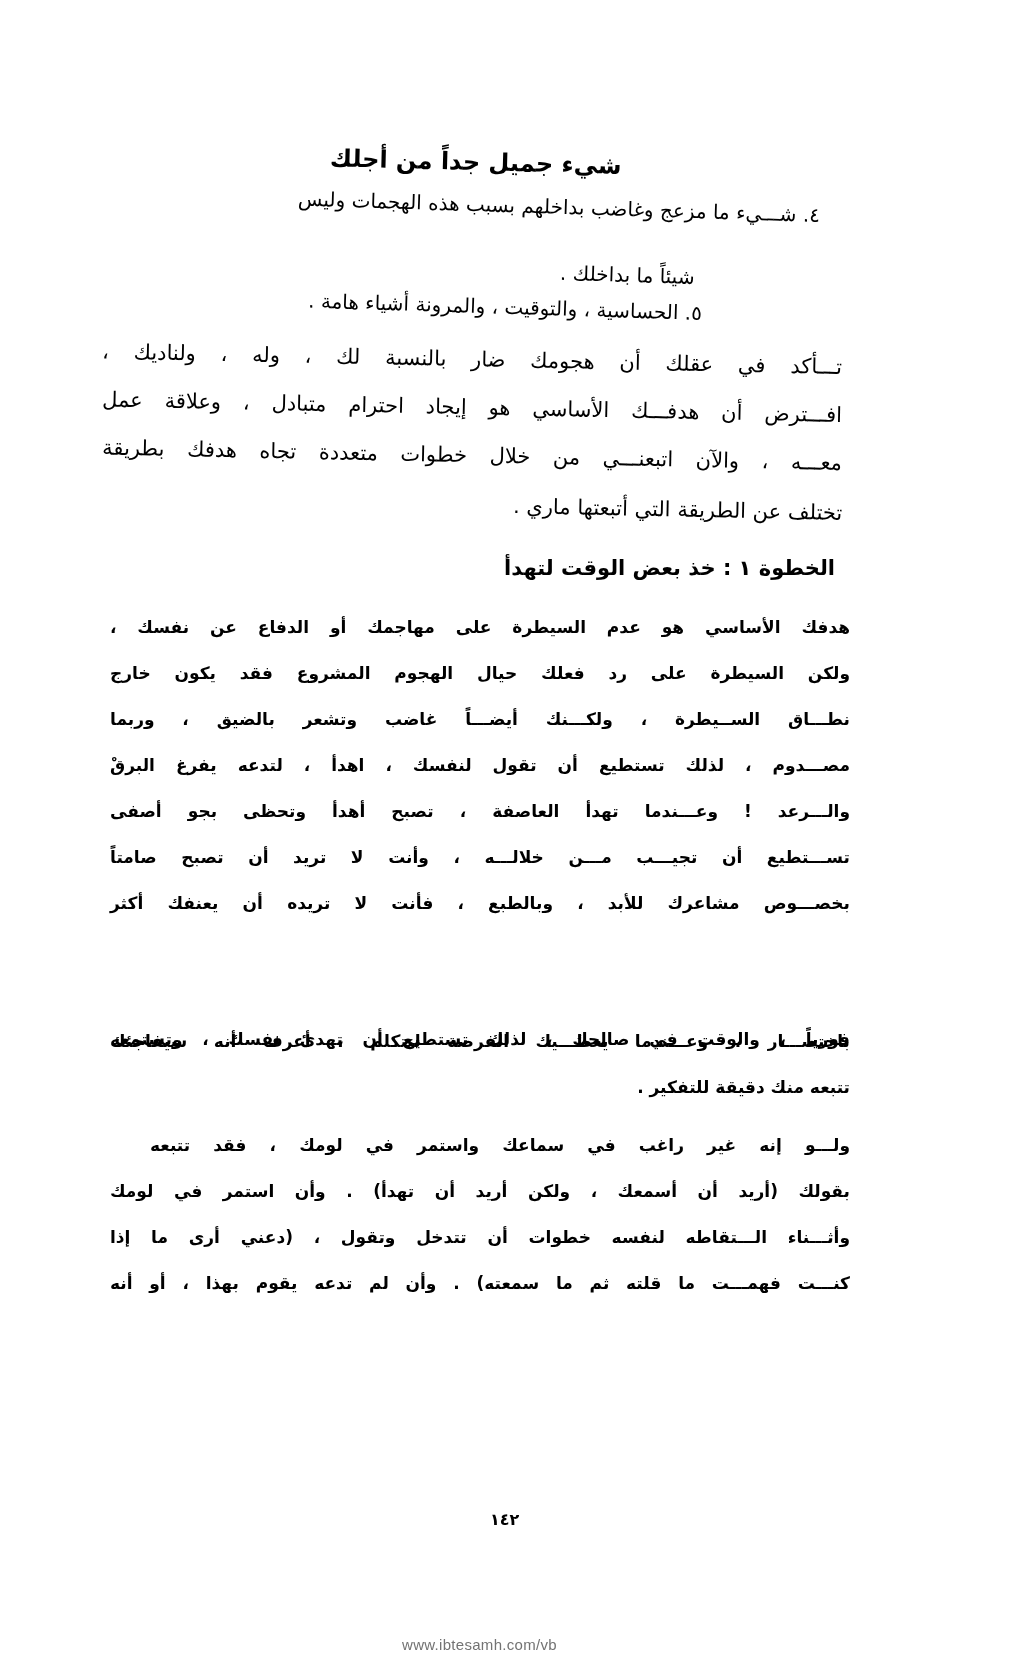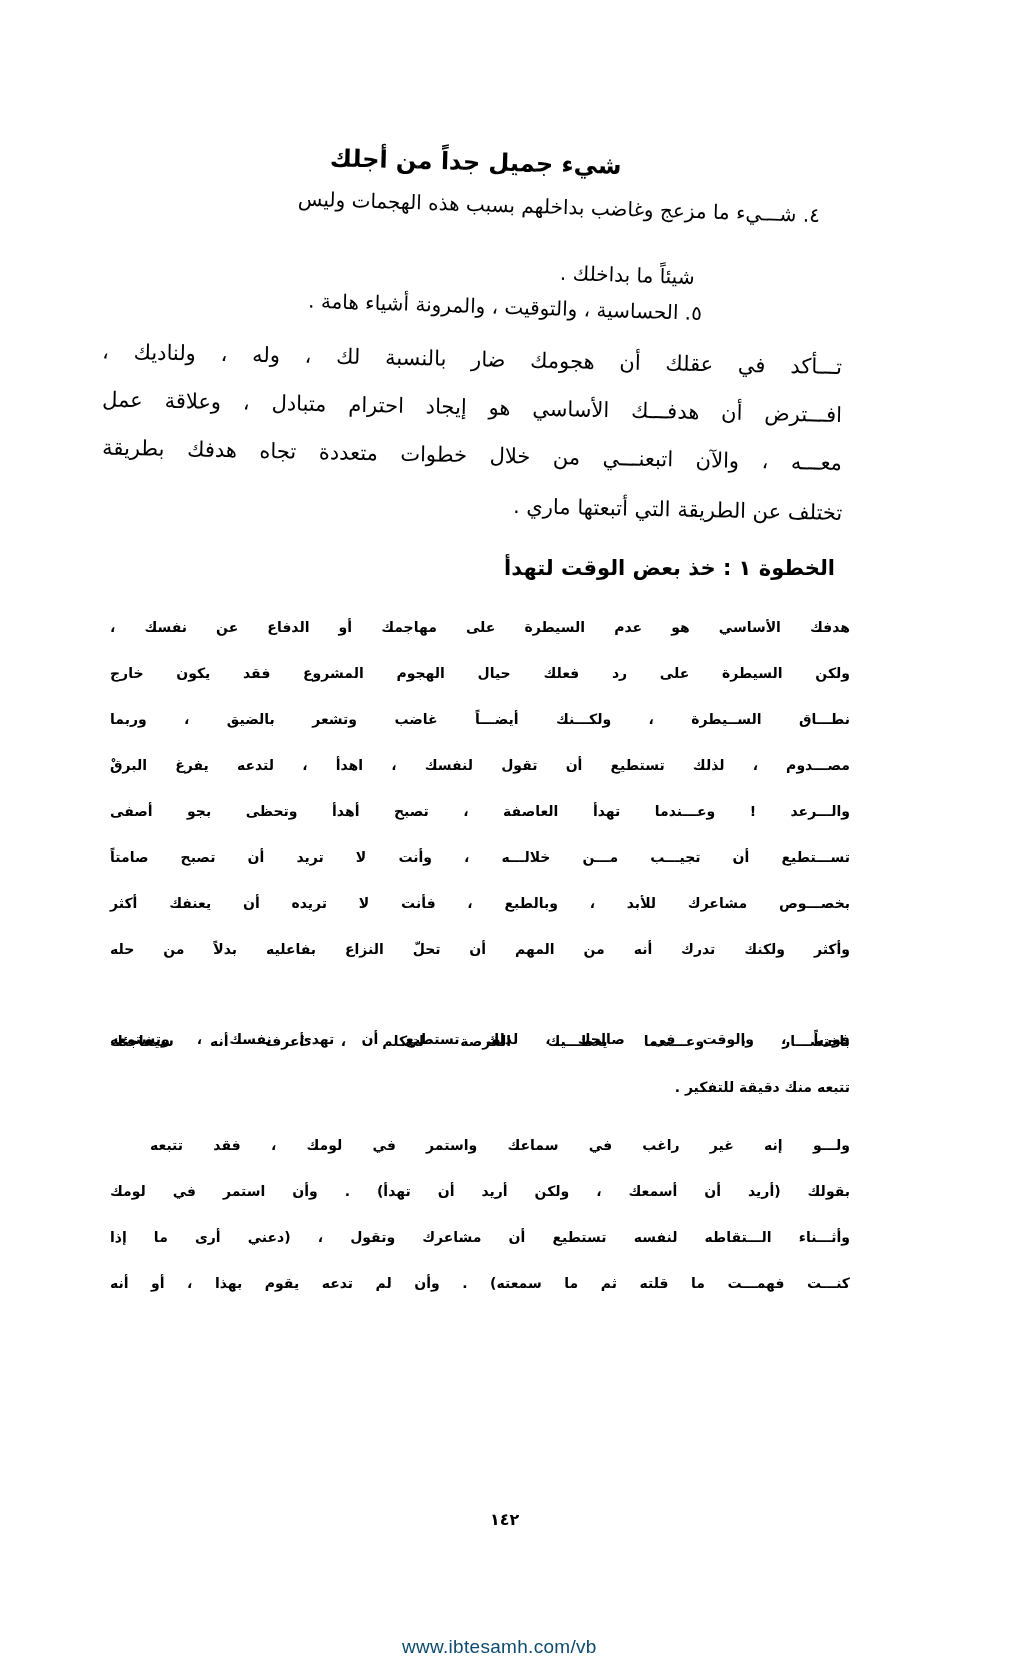--- a/index.html
+++ b/index.html
@@ -13,29 +13,29 @@
     font-size: 21px; line-height: 30px; color: #000;
   }
   .title {
     position: absolute; direction: rtl; white-space: nowrap;
     font-size: 24px; font-weight: bold; left: 330px; top: 148px;
     transform: rotate(1.5deg);
   }
   .tilt1 { transform: rotate(1.8deg); transform-origin: right center; }
   .tilt2 { transform: rotate(1.2deg); transform-origin: right center; }
   .heading { font-weight: bold; font-size: 21px; }
-  .body { font-size: 14px; font-weight: bold; }
+  .body { font-size: 17px; font-weight: bold; }
   .justify { text-align: justify; text-align-last: justify; }
   .page-number {
     position: absolute; left: 490px; top: 1510px; font-size: 16px; font-weight: bold;
     direction: rtl;
   }
   .watermark {
-    position: absolute; left: 402px; top: 1636px; font-size: 19px;
-    font-family: "Liberation Sans", sans-serif; color: #0c4a6e; letter-spacing: 0.3px;
+    position: absolute; left: 402px; top: 1636px; font-size: 15px;
+    font-family: "Liberation Sans", sans-serif; color: #737373; letter-spacing: 0.3px;
   }
 </style>
 </head>
 <body>
 
 <div class="page">
 
   <div class="title">شيء جميل جداً من أجلك</div>
 
   <div class="line tilt1" style="right:200px; top:200px; width:720px; font-size:20px;">٤. شـــيء ما مزعج وغاضب بداخلهم بسبب هذه الهجمات وليس</div>
@@ -49,26 +49,25 @@
 
   <div class="line heading" style="right:185px; top:553px;">الخطوة ١ : خذ بعض الوقت لتهدأ</div>
 
   <div class="line body justify" style="right:170px; top:612px; width:740px;">هدفك الأساسي هو عدم السيطرة على مهاجمك أو الدفاع عن نفسك ،</div>
   <div class="line body justify" style="right:170px; top:658px; width:740px;">ولكن السيطرة على رد فعلك حيال الهجوم المشروع فقد يكون خارج</div>
   <div class="line body justify" style="right:170px; top:704px; width:740px;">نطـــاق الســيطرة ، ولكـــنك أيضـــاً غاضب وتشعر بالضيق ، وربما</div>
   <div class="line body justify" style="right:170px; top:750px; width:740px;">مصـــدوم ، لذلك تستطيع أن تقول لنفسك ، اهدأ ، لتدعه يفرغ البرقْ</div>
   <div class="line body justify" style="right:170px; top:796px; width:740px;">والـــرعد ! وعـــندما تهدأ العاصفة ، تصبح أهدأ وتحظى بجو أصفى</div>
   <div class="line body justify" style="right:170px; top:842px; width:740px;">تســـتطيع أن تجيـــب مـــن خلالـــه ، وأنت لا تريد أن تصبح صامتاً</div>
   <div class="line body justify" style="right:170px; top:888px; width:740px;">بخصـــوص مشاعرك للأبد ، وبالطبع ، فأنت لا تريده أن يعنفك أكثر</div>
-  <div class="line body justify" style="right:170px; top:934px; width:740px;">وأكثر ولكنك تدرك أنه من المهم أن تحلّ النزاع بفاعليه بدلاً من حله</div>
   <div class="line body justify" style="right:170px; top:1024px; width:740px;">فورياً ، والوقت في صالحك ، لذلك تستطيع أن تهدئ نفسك ، وتستمعه</div>
   <div class="line body justify" style="right:170px; top:1026px; width:740px;">باختصـــار ، وعـــندما يعطـــيك الفرصة لتتكلم ، أعرف أنه سيفاجئك</div>
   <div class="line body" style="right:170px; top:1072px;">تتبعه منك دقيقة للتفكير .</div>
 
   <div class="line body justify" style="right:170px; top:1130px; width:700px;">ولـــو إنه غير راغب في سماعك واستمر في لومك ، فقد تتبعه</div>
   <div class="line body justify" style="right:170px; top:1176px; width:740px;">بقولك (أريد أن أسمعك ، ولكن أريد أن تهدأ) . وأن استمر في لومك</div>
-  <div class="line body justify" style="right:170px; top:1222px; width:740px;">وأثـــناء الـــتقاطه لنفسه تستطيع أن مشاعرك وتقول ، (دعني أرى ما إذا</div>
+  <div class="line body justify" style="right:170px; top:1222px; width:740px;">وأثـــناء الـــتقاطه لنفسه خطوات أن تتدخل وتقول ، (دعني أرى ما إذا</div>
   <div class="line body justify" style="right:170px; top:1268px; width:740px;">كنـــت فهمـــت ما قلته ثم ما سمعته) . وأن لم تدعه يقوم بهذا ، أو أنه</div>
 
   <div class="page-number">١٤٢</div>
 
   <div class="watermark">www.ibtesamh.com/vb</div>
 </div>
 
 </body></html>

